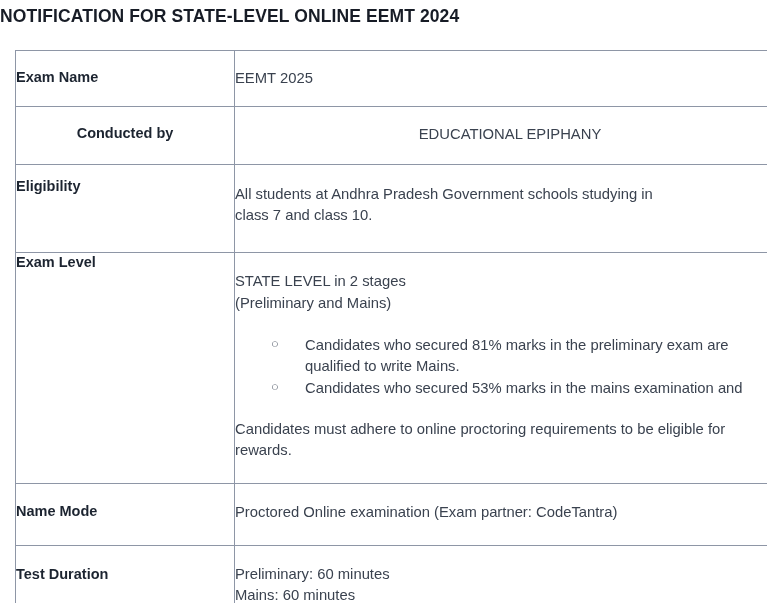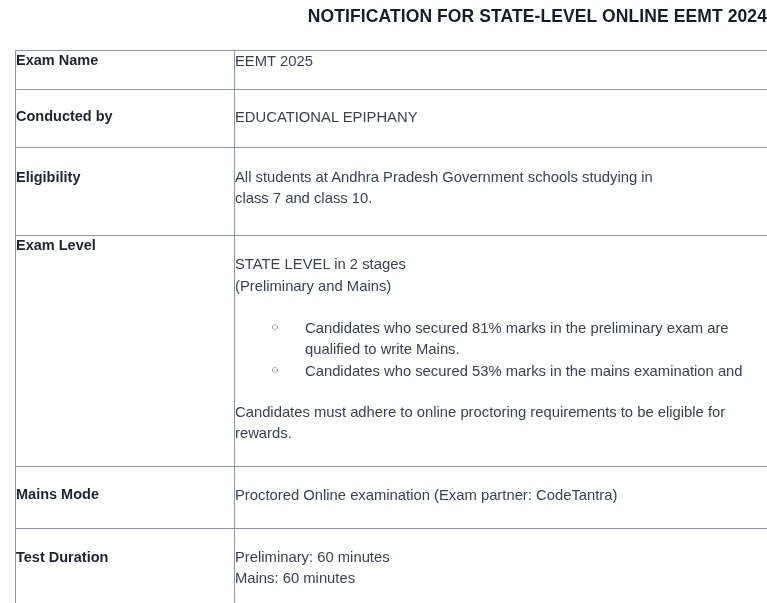--- a/index.html
+++ b/index.html
@@ -22,21 +22,21 @@
     height: 603px;
     background: #ffffff;
   }
 
   
   .doc-title {
     position: absolute;
     top: 6px;
     left: 0;
     width: 767px;
-    text-align: right;
+    text-align: left;
     font-size: 17.5px;
     font-weight: bold;
     letter-spacing: 0.1px;
     color: #171c26;
     white-space: nowrap;
   }
 
   
   .notif-table {
     position: absolute;
@@ -65,23 +65,23 @@
   }
   .value-cell {
     font-size: 14.8px;
     font-weight: normal;
     color: #3a424f;
     padding: 16px 10px 14px 14px;
     line-height: 1.42;
   }
 
   
-  .r-name     .label-cell, .r-name     .value-cell { padding-bottom: 17px; margin-left: 17px; }
-  .r-cond     .label-cell, .r-cond     .value-cell { padding-top: 17px; padding-bottom: 19px; }
-  .r-elig     .label-cell { padding-top: 20px; padding-bottom: 26px; }
+  .r-name     .label-cell, .r-name     .value-cell { padding-top: 17px; padding-bottom: 17px; margin-left: 17px; }
+  .r-cond     .label-cell, .r-cond     .value-cell { padding-top: 17px; padding-bottom: 19px; text-align: center; }
+  .r-elig     .label-cell { padding-top: 12px; padding-bottom: 26px; }
   .r-elig     .value-cell { padding-top: 19px; padding-bottom: 26px; }
   .r-level    .label-cell { }
   .r-level    .value-cell { padding-top: 18px; padding-bottom: 22px; }
   .r-mode     .label-cell, .r-mode     .value-cell { padding-top: 18px; padding-bottom: 22px; }
   .r-dur      .label-cell { padding-top: 19px; padding-bottom: 24px; }
   .r-dur      .value-cell { padding-top: 18px; padding-bottom: 24px; }
 
   .line { display: block; }
 
   .stage-block { margin: 0; }
@@ -163,21 +163,21 @@
               <span class="bullet-mark">○</span>
               <span>Candidates who secured 53% marks in the mains examination and</span>
             </li>
           </ul>
 
           <div class="tail-note">Candidates must adhere to online proctoring requirements to be eligible for rewards.</div>
         </td>
       </tr>
 
       <tr class="r-mode">
-        <td class="label-cell">Mains Mode</td>
+        <td class="label-cell">Name Mode</td>
         <td class="value-cell">Proctored Online examination (Exam partner: CodeTantra)</td>
       </tr>
 
       <tr class="r-dur">
         <td class="label-cell">Test Duration</td>
         <td class="value-cell">
           <span class="line">Preliminary: 60 minutes</span>
           <span class="line">Mains: 60 minutes</span>
         </td>
       </tr>

